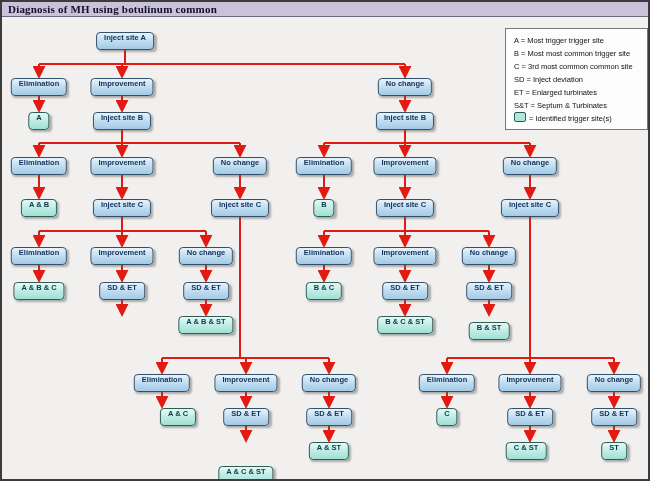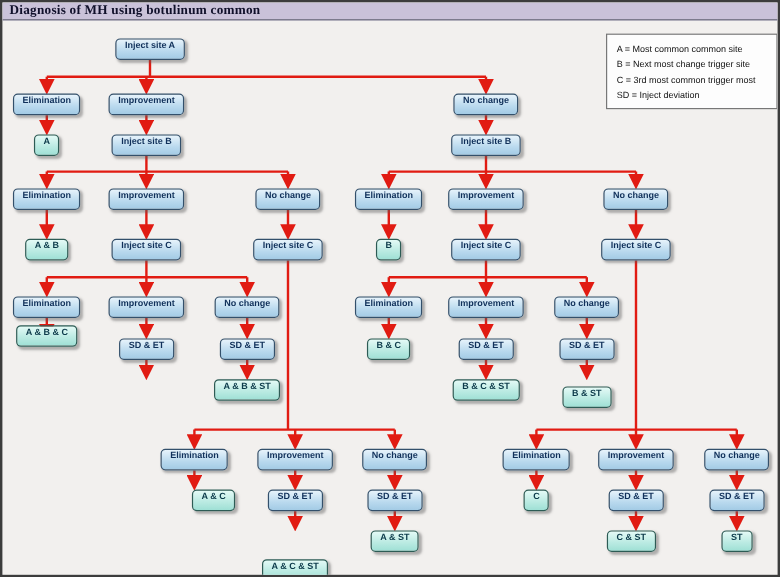--- a/index.html
+++ b/index.html
@@ -144,21 +144,21 @@
   <div class="node" style="left:403px;top:197px">Inject site C</div>
   <div class="node" style="left:528px;top:197px">Inject site C</div>
 
   <div class="node" style="left:37px;top:245px">Elimination</div>
   <div class="node" style="left:120px;top:245px">Improvement</div>
   <div class="node" style="left:204px;top:245px">No change</div>
   <div class="node" style="left:322px;top:245px">Elimination</div>
   <div class="node" style="left:403px;top:245px">Improvement</div>
   <div class="node" style="left:487px;top:245px">No change</div>
 
-  <div class="node cyan" style="left:37px;top:269px">A &amp; B &amp; C</div>
+  <div class="node cyan" style="left:37px;top:280px">A &amp; B &amp; C</div>
   <div class="node" style="left:120px;top:280px">SD &amp; ET</div>
   <div class="node" style="left:204px;top:280px">SD &amp; ET</div>
   <div class="node cyan" style="left:322px;top:280px">B &amp; C</div>
   <div class="node" style="left:403px;top:280px">SD &amp; ET</div>
   <div class="node" style="left:487px;top:280px">SD &amp; ET</div>
 
   <div class="node cyan" style="left:204px;top:314px">A &amp; B &amp; ST</div>
   <div class="node cyan" style="left:403px;top:314px">B &amp; C &amp; ST</div>
   <div class="node cyan" style="left:487px;top:320px">B &amp; ST</div>
 
@@ -175,19 +175,24 @@
   <div class="node cyan" style="left:445px;top:406px">C</div>
   <div class="node" style="left:528px;top:406px">SD &amp; ET</div>
   <div class="node" style="left:612px;top:406px">SD &amp; ET</div>
 
   <div class="node cyan" style="left:244px;top:464px">A &amp; C &amp; ST</div>
   <div class="node cyan" style="left:327px;top:440px">A &amp; ST</div>
   <div class="node cyan" style="left:524px;top:440px">C &amp; ST</div>
   <div class="node cyan" style="left:612px;top:440px">ST</div>
 
   <div class="legend">
-    <div class="line">A = Most common common site</div>
-    <div class="line">B = Next most change trigger site</div>
-    <div class="line">C = 3rd most common trigger most</div>
+    <div class="line">A = Most trigger trigger site</div>
+    <div class="line">B = Most most common trigger site</div>
+    <div class="line">C = 3rd most common common site</div>
     <div class="line">SD = Inject deviation</div>
+    <div class="line">ET = Enlarged turbinates</div>
+    <div class="line">S&amp;T = Septum &amp; Turbinates</div>
+    <div class="line">
+      <span class="swatch"></span><span>= Identified trigger site(s)</span>
+    </div>
   </div>
 
 </div>
 
 </body></html>

